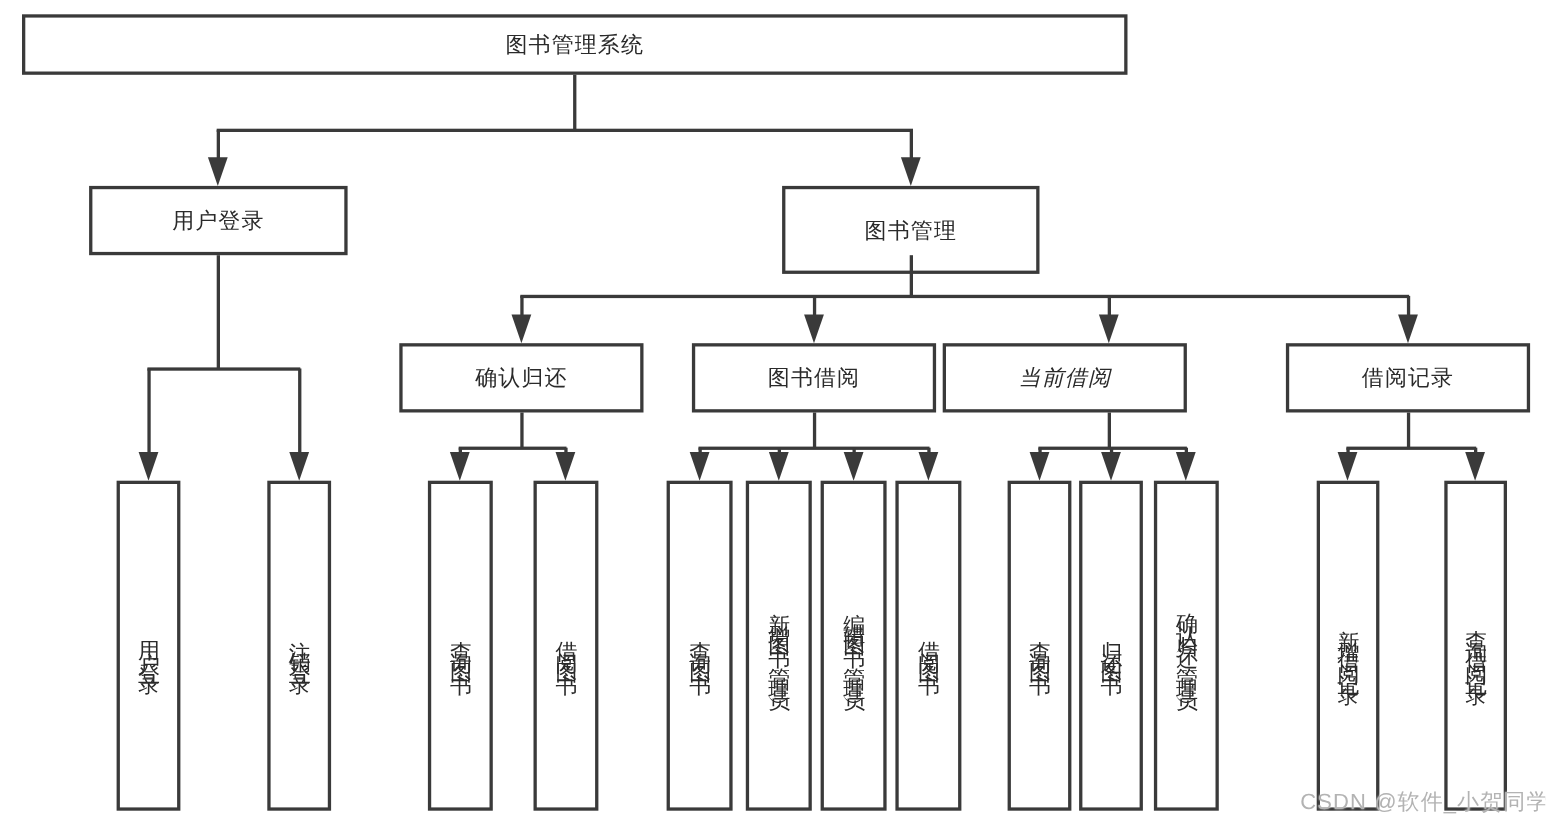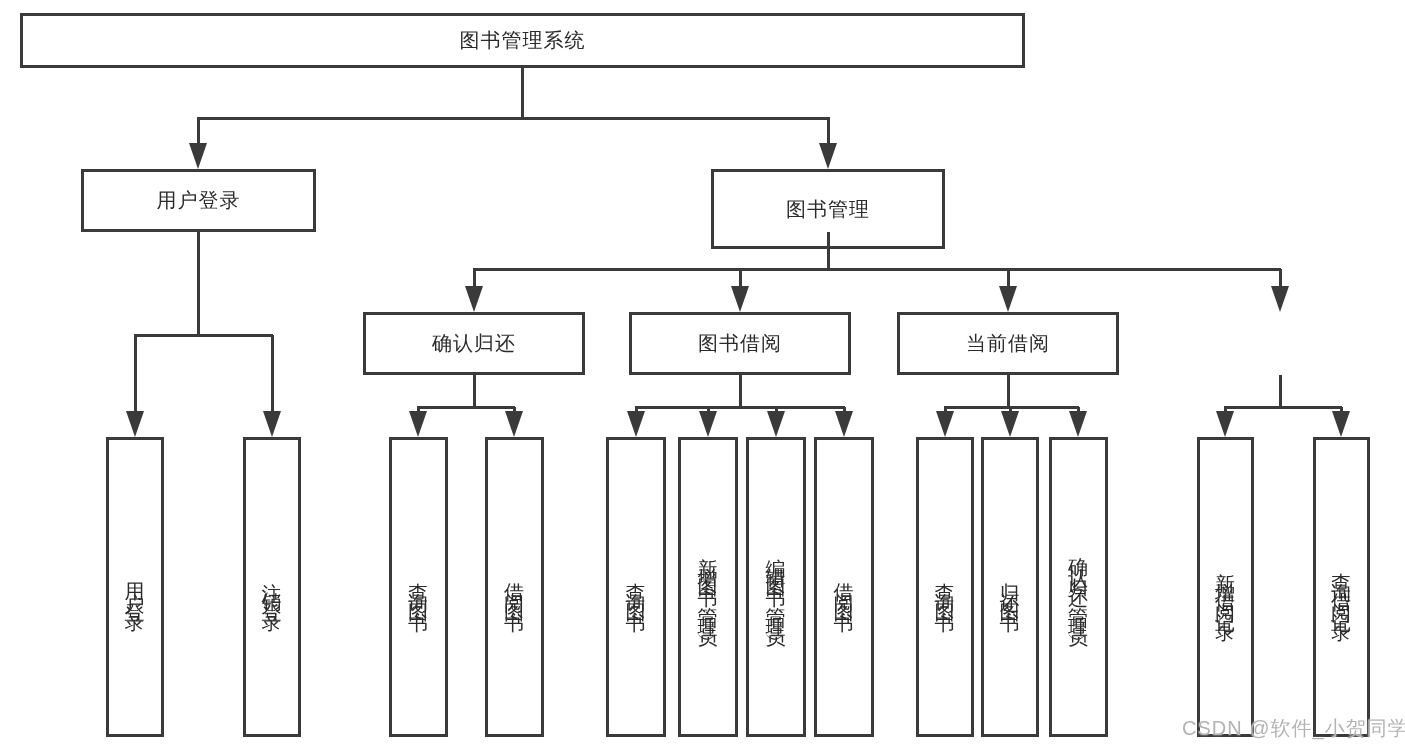--- a/index.html
+++ b/index.html
@@ -108,22 +108,25 @@
   <div class="arrow" style="left:999px; top:286px;"></div>
   <div class="vl" style="left:1279px; top:269px; height:19px;"></div>
   <div class="arrow" style="left:1271px; top:286px;"></div>
 
   <div class="node" style="left:363px; top:312px; width:222px; height:63px;">
     <span>确认归还</span>
   </div>
   <div class="node" style="left:629px; top:312px; width:222px; height:63px;">
     <span>图书借阅</span>
   </div>
-  <div class="node" style="left:897px; top:312px; width:222px; height:63px;">
+  <div class="node" style="left:857px; top:312px; width:222px; height:63px;font-style:italic;">
     <span>当前借阅</span>
+  </div>
+  <div class="node" style="left:1169px; top:312px; width:222px; height:63px;">
+    <span>借阅记录</span>
   </div>
 
   <div class="vl" style="left:473px; top:375px; height:33px;"></div>
   <div class="hl" style="left:417px; top:406px; width:98px;"></div>
   <div class="vl" style="left:417px; top:407px; height:8px;"></div>
   <div class="arrow" style="left:409px; top:411px;"></div>
   <div class="vl" style="left:513px; top:407px; height:8px;"></div>
   <div class="arrow" style="left:505px; top:411px;"></div>
 
   <div class="vl" style="left:739px; top:375px; height:33px;"></div>

